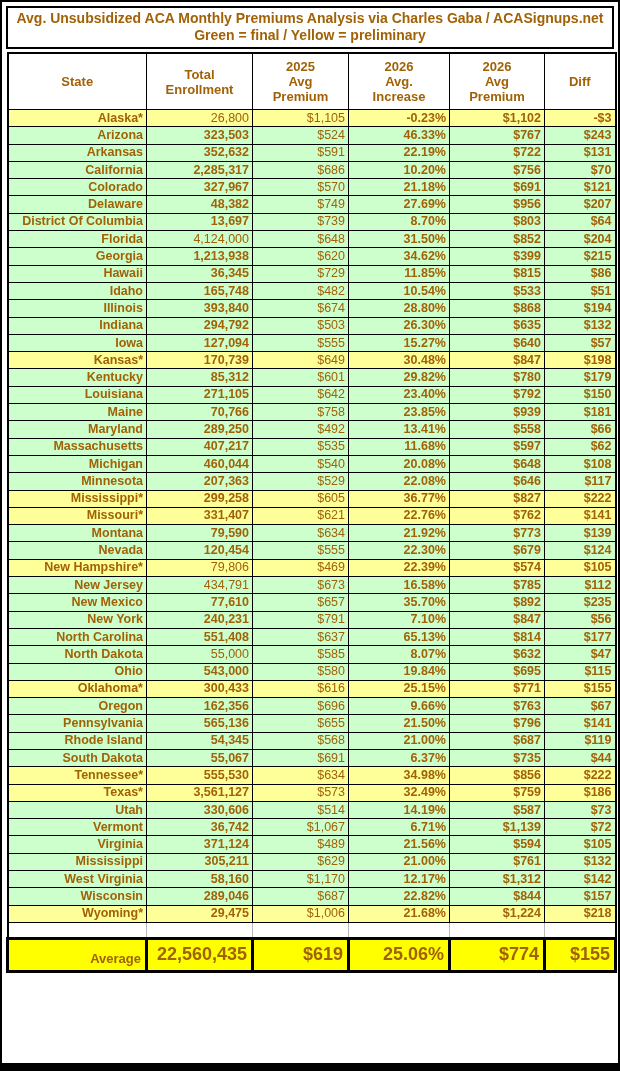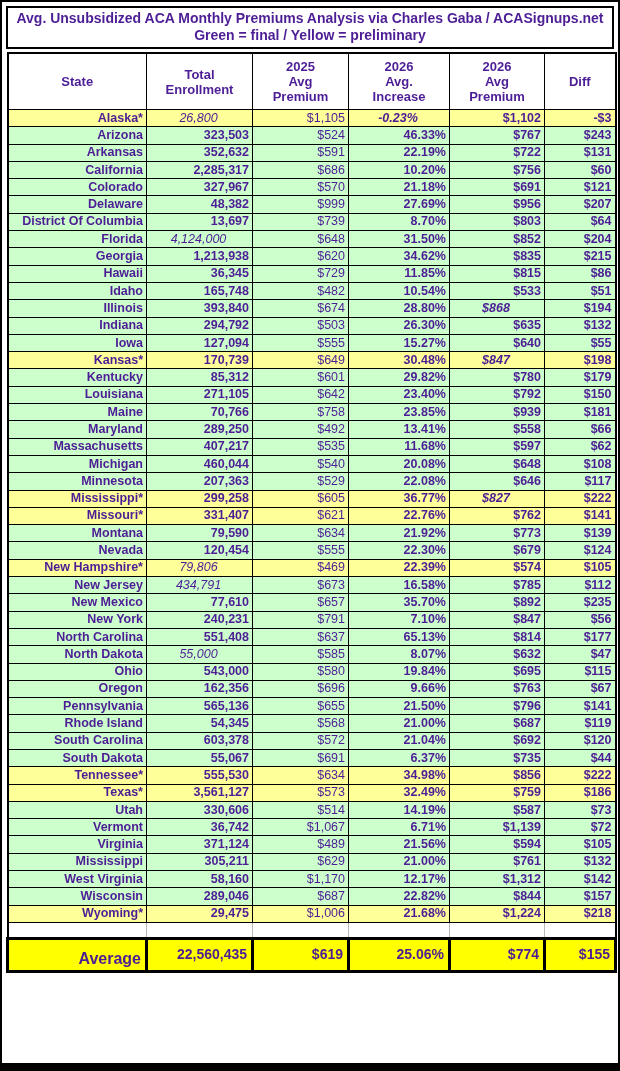--- a/index.html
+++ b/index.html
@@ -1,46 +1,46 @@
 <!DOCTYPE html>
 <html style="--green: #ccffcc; --yellow: #ffff99; --avg: #ffff00;"><head>
 <meta charset="utf-8">
 <style>
   html,body{margin:0;padding:0;background:#fff;}
   .page{
     width:620px;height:1071px;box-sizing:border-box;position:relative;
     background:#fff;border:2px solid #000;padding:4px 4px 0 4px;overflow:hidden;
-    font-family:"Liberation Sans",sans-serif;color:#4c1d95;
+    font-family:"Liberation Sans",sans-serif;color:#a16207;
   }
   .title-box{
     border:2px solid #000;box-sizing:border-box;width:608px;
     text-align:center;font-weight:bold;font-size:14px;line-height:17px;
     padding:2px 0 3px 0;margin-bottom:3px;background:#fff;
   }
   table{border-collapse:collapse;table-layout:fixed;width:608px;border:2px solid #000;}
   th{
     border:1px solid #000;background:#fff;font-weight:bold;font-size:13px;
     line-height:15px;text-align:center;vertical-align:middle;height:55px;
     white-space:pre-line;padding:0 1px;
   }
   td{
     border:1px solid #000;font-size:12.5px;font-weight:bold;text-align:right;
     height:16.3px;line-height:15px;padding:0 3px 0 1px;overflow:hidden;white-space:nowrap;
   }
   tr.final td{background:var(--green,#ccffcc);}
   tr.preliminary td{background:var(--yellow,#ffff99);}
   td.c-premium_2025{font-weight:normal;}
-  td.italic{font-style:italic;text-align:center;}
+  td.italic{}
   td.c-enrollment.italic{font-weight:normal;}
   tr.spacer td{background:#fff;border:1px solid #b9b9b9;border-top-color:#000;height:14px;}
   tr.average td{
-    background:var(--avg,#ffff00);border:3px solid #000;font-size:14px;
+    background:var(--avg,#ffff00);border:3px solid #000;font-size:18px;
     height:25px;padding:1px 4px 1px 1px;font-style:normal;font-weight:bold;
   }
-  tr.average td.avg-label-cell{font-size:16px;vertical-align:bottom;padding-bottom:4px;}
+  tr.average td.avg-label-cell{font-size:13px;vertical-align:bottom;padding-bottom:4px;}
   .bottom-bar{position:absolute;left:0;bottom:0;width:620px;height:6px;background:#000;}
 </style>
 </head>
 <body>
 
 <div class="page">
 
   <div class="title-box">
     <div>Avg. Unsubsidized ACA Monthly Premiums Analysis via Charles Gaba / ACASignups.net</div>
     <div>Green = final  /  Yellow = preliminary</div>
@@ -96,34 +96,34 @@
           <td class="c-increase_2026">22.19%</td>
           <td class="c-premium_2026">$722</td>
           <td class="c-diff">$131</td>
         </tr>
         <tr class="final">
           <td class="c-state">California</td>
           <td class="c-enrollment">2,285,317</td>
           <td class="c-premium_2025">$686</td>
           <td class="c-increase_2026">10.20%</td>
           <td class="c-premium_2026">$756</td>
-          <td class="c-diff">$60</td>
+          <td class="c-diff">$70</td>
         </tr>
         <tr class="final">
           <td class="c-state">Colorado</td>
           <td class="c-enrollment">327,967</td>
           <td class="c-premium_2025">$570</td>
           <td class="c-increase_2026">21.18%</td>
           <td class="c-premium_2026">$691</td>
           <td class="c-diff">$121</td>
         </tr>
         <tr class="final">
           <td class="c-state">Delaware</td>
           <td class="c-enrollment">48,382</td>
-          <td class="c-premium_2025">$999</td>
+          <td class="c-premium_2025">$749</td>
           <td class="c-increase_2026">27.69%</td>
           <td class="c-premium_2026">$956</td>
           <td class="c-diff">$207</td>
         </tr>
         <tr class="final">
           <td class="c-state">District Of Columbia</td>
           <td class="c-enrollment">13,697</td>
           <td class="c-premium_2025">$739</td>
           <td class="c-increase_2026">8.70%</td>
           <td class="c-premium_2026">$803</td>
@@ -135,21 +135,21 @@
           <td class="c-premium_2025">$648</td>
           <td class="c-increase_2026">31.50%</td>
           <td class="c-premium_2026">$852</td>
           <td class="c-diff">$204</td>
         </tr>
         <tr class="final">
           <td class="c-state">Georgia</td>
           <td class="c-enrollment">1,213,938</td>
           <td class="c-premium_2025">$620</td>
           <td class="c-increase_2026">34.62%</td>
-          <td class="c-premium_2026">$835</td>
+          <td class="c-premium_2026">$399</td>
           <td class="c-diff">$215</td>
         </tr>
         <tr class="final">
           <td class="c-state">Hawaii</td>
           <td class="c-enrollment">36,345</td>
           <td class="c-premium_2025">$729</td>
           <td class="c-increase_2026">11.85%</td>
           <td class="c-premium_2026">$815</td>
           <td class="c-diff">$86</td>
         </tr>
@@ -176,21 +176,21 @@
           <td class="c-increase_2026">26.30%</td>
           <td class="c-premium_2026">$635</td>
           <td class="c-diff">$132</td>
         </tr>
         <tr class="final">
           <td class="c-state">Iowa</td>
           <td class="c-enrollment">127,094</td>
           <td class="c-premium_2025">$555</td>
           <td class="c-increase_2026">15.27%</td>
           <td class="c-premium_2026">$640</td>
-          <td class="c-diff">$55</td>
+          <td class="c-diff">$57</td>
         </tr>
         <tr class="preliminary">
           <td class="c-state">Kansas*</td>
           <td class="c-enrollment">170,739</td>
           <td class="c-premium_2025">$649</td>
           <td class="c-increase_2026">30.48%</td>
           <td class="c-premium_2026 italic">$847</td>
           <td class="c-diff">$198</td>
         </tr>
         <tr class="final">
@@ -330,20 +330,28 @@
           <td class="c-diff">$47</td>
         </tr>
         <tr class="final">
           <td class="c-state">Ohio</td>
           <td class="c-enrollment">543,000</td>
           <td class="c-premium_2025">$580</td>
           <td class="c-increase_2026">19.84%</td>
           <td class="c-premium_2026">$695</td>
           <td class="c-diff">$115</td>
         </tr>
+        <tr class="preliminary">
+          <td class="c-state">Oklahoma*</td>
+          <td class="c-enrollment">300,433</td>
+          <td class="c-premium_2025">$616</td>
+          <td class="c-increase_2026">25.15%</td>
+          <td class="c-premium_2026">$771</td>
+          <td class="c-diff">$155</td>
+        </tr>
         <tr class="final">
           <td class="c-state">Oregon</td>
           <td class="c-enrollment">162,356</td>
           <td class="c-premium_2025">$696</td>
           <td class="c-increase_2026">9.66%</td>
           <td class="c-premium_2026">$763</td>
           <td class="c-diff">$67</td>
         </tr>
         <tr class="final">
           <td class="c-state">Pennsylvania</td>
@@ -353,28 +361,20 @@
           <td class="c-premium_2026">$796</td>
           <td class="c-diff">$141</td>
         </tr>
         <tr class="final">
           <td class="c-state">Rhode Island</td>
           <td class="c-enrollment">54,345</td>
           <td class="c-premium_2025">$568</td>
           <td class="c-increase_2026">21.00%</td>
           <td class="c-premium_2026">$687</td>
           <td class="c-diff">$119</td>
-        </tr>
-        <tr class="final">
-          <td class="c-state">South Carolina</td>
-          <td class="c-enrollment">603,378</td>
-          <td class="c-premium_2025">$572</td>
-          <td class="c-increase_2026">21.04%</td>
-          <td class="c-premium_2026">$692</td>
-          <td class="c-diff">$120</td>
         </tr>
         <tr class="final">
           <td class="c-state">South Dakota</td>
           <td class="c-enrollment">55,067</td>
           <td class="c-premium_2025">$691</td>
           <td class="c-increase_2026">6.37%</td>
           <td class="c-premium_2026">$735</td>
           <td class="c-diff">$44</td>
         </tr>
         <tr class="preliminary">

